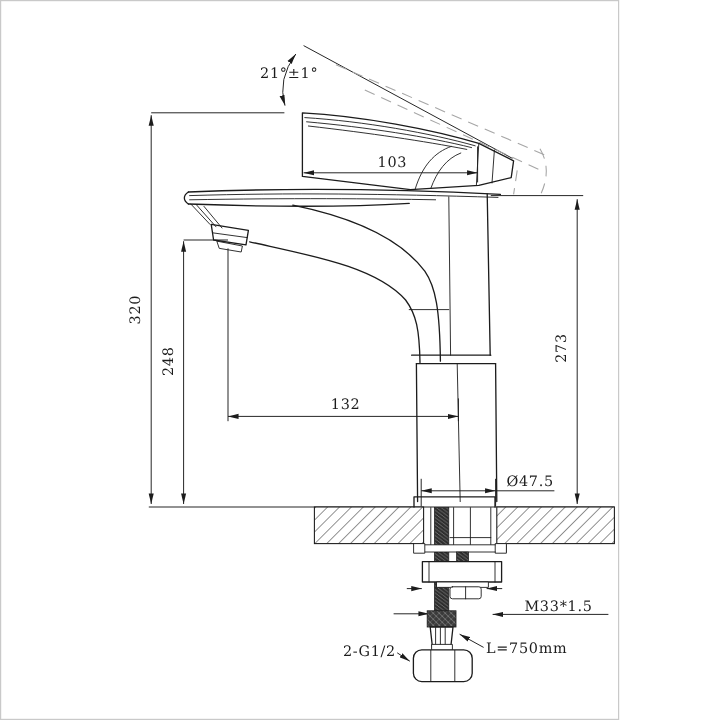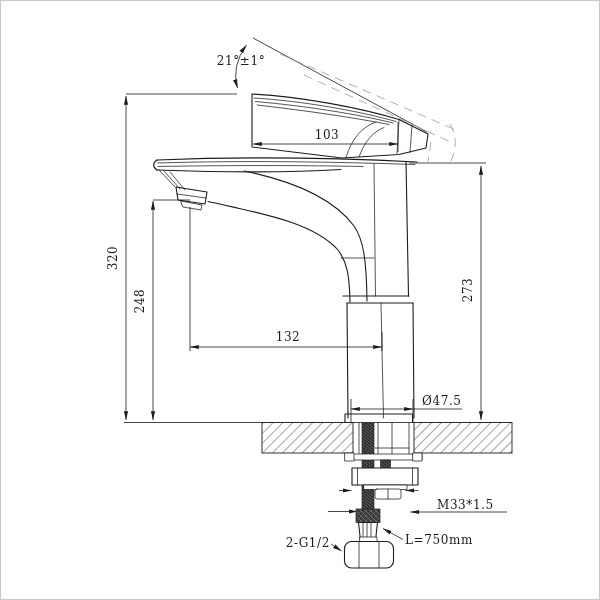--- a/index.html
+++ b/index.html
@@ -1,18 +1,18 @@
 <!DOCTYPE html>
 <html><head>
 <meta charset="utf-8">
 <style>
   html,body{margin:0;padding:0;background:#fff;}
   .sheet{
     position:relative;
-    width:600px;height:600px;
+    width:516px;height:600px;
     background:var(--bg,#ffffff);
     box-sizing:border-box;
     border:1px solid var(--frame,#c9c9c9);
     font-family:"DejaVu Serif", serif;
     overflow:hidden;
   }
   svg{display:block;}
   .ln{stroke:var(--line,#1c1c1c);fill:none;stroke-width:1.1;stroke-linecap:round;stroke-linejoin:round;}
   .thin{stroke-width:0.75;}
   .dim{stroke:var(--line,#1c1c1c);fill:none;stroke-width:0.8;}

